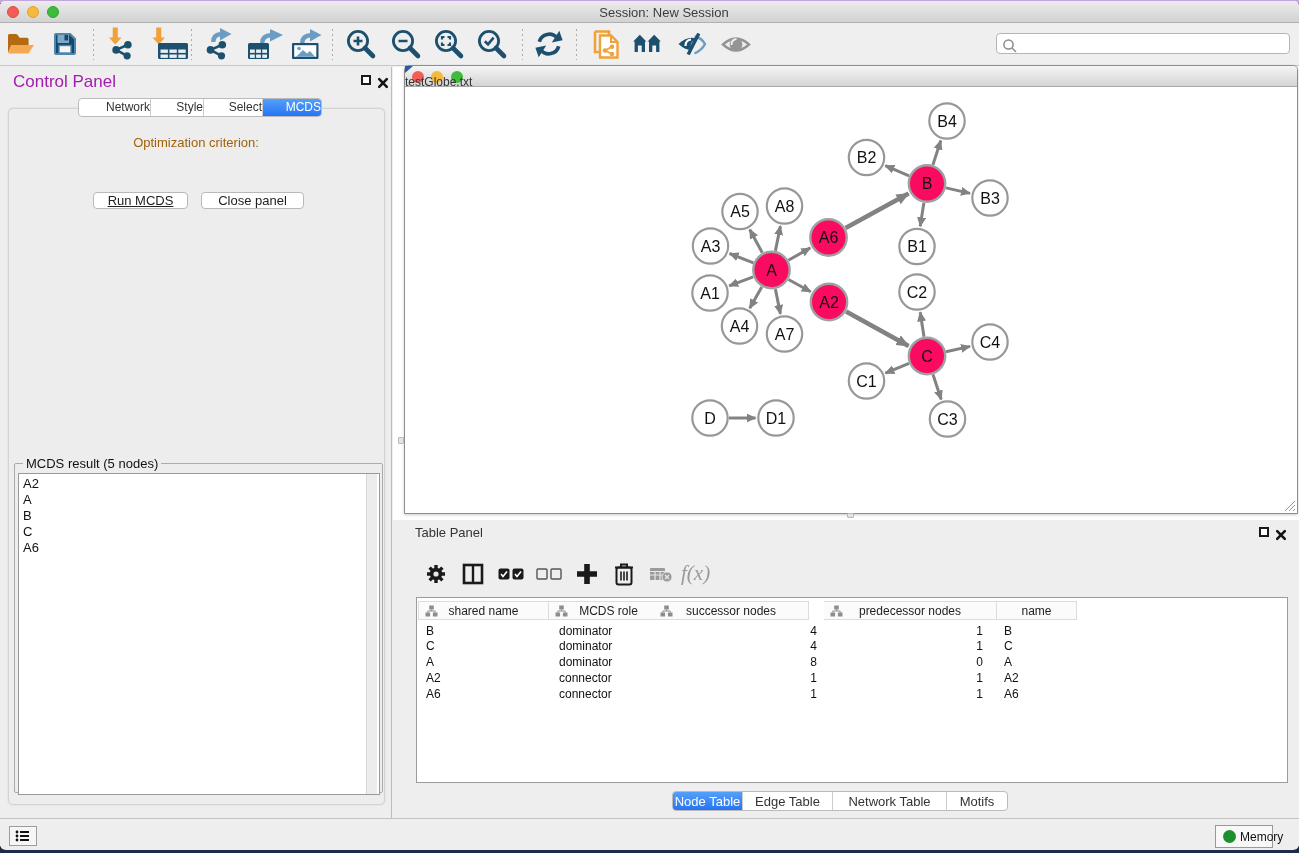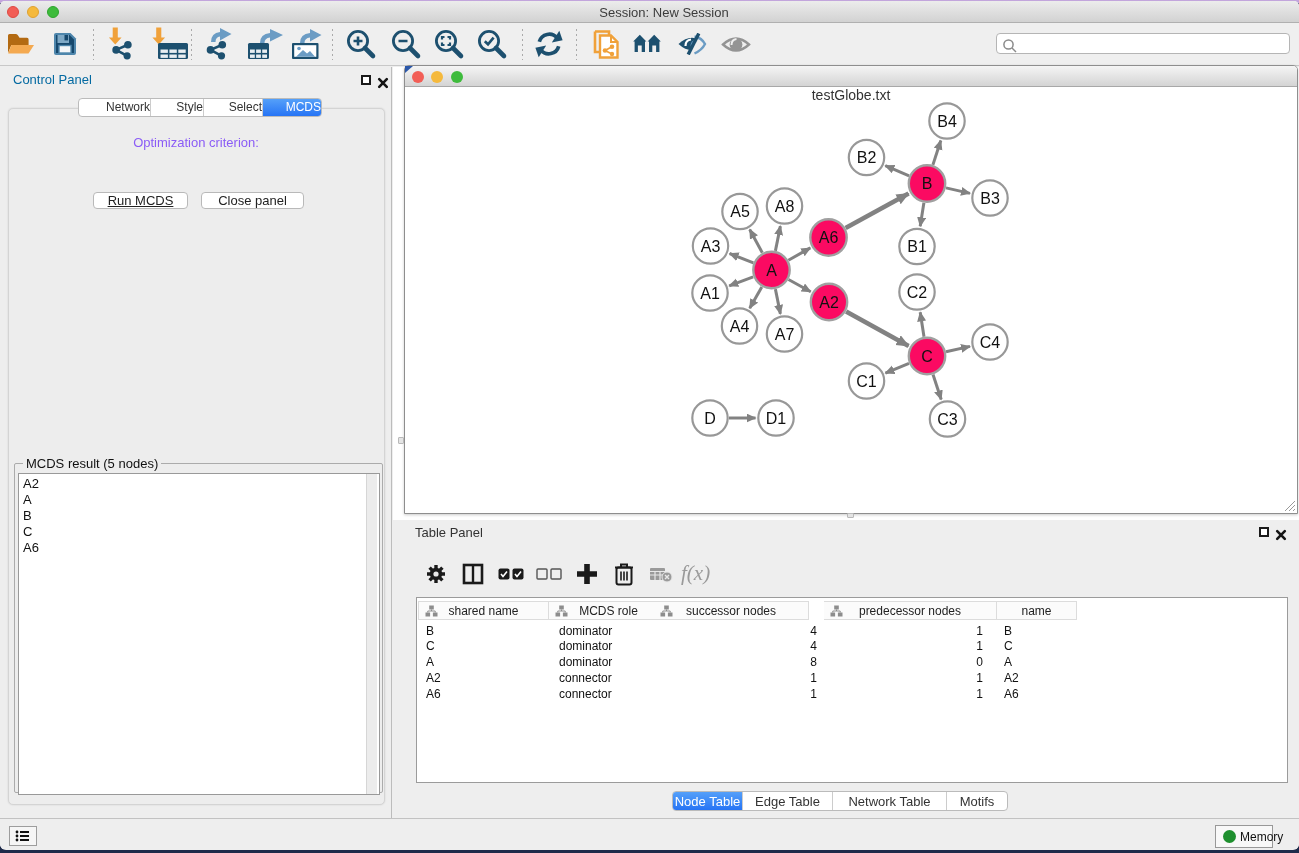--- a/index.html
+++ b/index.html
@@ -17,47 +17,47 @@
 #titlebar .t3 { left:47px; background:#3ebb3c; border:0.5px solid #2fa42e; }
 #title { position:absolute; top:4px; left:0; width:1299px; text-align:center; font-size:13px; color:#3c3c3c;padding-left:29px; }
 
 #toolbar { position:absolute; left:0; top:22px; width:1299px; height:43px; background:#efefef; border-bottom:1px solid #c8c8c8; }
 .tb { position:absolute; top:0; }
 .sep { position:absolute; top:6px; height:31px; width:1px;
   background-image:linear-gradient(#aaa 2px, transparent 2px); background-size:1px 5px; }
 #search { position:absolute; left:996px; top:10px; width:294px; height:21px; background:#fff; border:1px solid #b5b5b5; border-radius:4px; }
 
 #cpanel { position:absolute; left:0; top:66px; width:392px; height:751px; background:#eeeeee; border-right:1px solid #bcbcbc; }
-#cpanel .ptitle { position:absolute; left:13px; top:5px; font-size:13px; color:#0369a1; }
+#cpanel .ptitle { position:absolute; left:13px; top:5px; font-size:17px; color:#a21caf; }
 .float-ic { position:absolute; width:10px; height:10px; border:2px solid #1a1a1a; background:#fff; }
 .close-ic { position:absolute; }
 #tabpane { position:absolute; left:8px; top:41px; width:377px; height:697px; background:#ededed; border:1px solid #d4d4d4; border-radius:5px; box-shadow:0 0 2px rgba(0,0,0,0.12); }
 #cptabs { position:absolute; left:78px; top:31px; height:19px; display:flex; border:1px solid #bbb; border-radius:4px; background:#fff; overflow:hidden; z-index:5; }
 #cptabs .tab { font-size:12px; color:#333; text-align:right; line-height:17px; border-right:1px solid #ccc; }
 #cptabs .tab:last-child { border-right:none; }
 #cptabs .sel { background:linear-gradient(#55a0f9,#2674f5); color:#fff; }
-#optlabel { position:absolute; left:0; top:68px; width:392px; text-align:center; font-size:13px; color:#8b5cf6; }
+#optlabel { position:absolute; left:0; top:68px; width:392px; text-align:center; font-size:13px; color:#a16207; }
 #combo { position:absolute; left:44px; top:93px; width:310px; height:20px; background:#fff; border:1px solid #b4b4b4; border-radius:5px; font-size:13px; color:#222; line-height:18px; padding-left:11px; }
 #combo .step { position:absolute; right:-1px; top:-1px; width:17px; height:20px; background:linear-gradient(#5aa2f9,#2070f4); border-radius:0 5px 5px 0; }
 .btn { position:absolute; height:17px; background:#fff; border:1px solid #b9b9b9; border-radius:4px; font-size:13px; color:#222; text-align:center; line-height:15px; }
 
 #gbox { position:absolute; left:14px; top:396px; width:369px; height:330px; border:1px solid #ababab; border-radius:2px; }
 #gboxlbl { position:absolute; left:8px; top:-8px; background:#ededed; padding:0 3px; font-size:13px; color:#111; }
 #glist { position:absolute; left:3px; top:9px; width:362px; height:322px; background:#fff; border:1px solid #999; padding-top:2px; }
 #glist .itm { font-size:13px; color:#111; padding-left:4px; height:16px; line-height:16px; }
 #gscroll { position:absolute; right:2px; top:0px; width:11px; height:320px; background:#ececec; border-left:1px solid #d6d6d6; }
 
 #rdesk { position:absolute; left:393px; top:66px; width:906px; height:751px; background:#fff; }
 
 #nwin { position:absolute; left:404px; top:64px; width:894px; height:449px; background:#fff; border:1px solid #8e8e8e; border-radius:5px 5px 0 0; box-shadow:0 1px 3px rgba(0,0,0,0.2); }
 #ntitle { position:absolute; left:0; top:0; width:100%; height:21px; background:linear-gradient(#f5f5f5,#d4d4d4); border-bottom:1px solid #a8a8a8; border-radius:4px 4px 0 0; }
 #ntitle .t1 { left:7px; top:5px; background:#f25e56; }
 #ntitle .t2 { left:26px; top:5px; background:#f5b93c; }
 #ntitle .t3 { left:46px; top:5px; background:#3ebb3c; }
-#ntitle .txt { position:absolute; top:21px; width:100%; text-align:center; font-size:14px; color:#333; }
+#ntitle .txt { position:absolute; top:9px; width:100%; font-size:12px; color:#333; }
 
 #tpanel { position:absolute; left:393px; top:519px; width:906px; height:298px; background:#eeeeee; }
 #tpanel .ptitle { position:absolute; left:22px; top:5px; font-size:13px; color:#333; }
 #ttable { position:absolute; left:23px; top:77px; width:872px; height:186px; background:#fff; border:1px solid #9b9b9b; }
 .hrow { position:absolute; left:0; top:3px; height:15px; }
 .hcell { position:absolute; top:0; height:19px; background:#fbfbfb; border:1px solid #dcdcdc; border-left:none; font-size:12px; color:#222; text-align:center; line-height:18px; }
 .hcell:first-child { border-left:1px solid #dcdcdc; }
 .trow { position:absolute; font-size:12px; color:#111; height:16px; line-height:16px; width:100%; }
 .tcell { position:absolute; }
 

